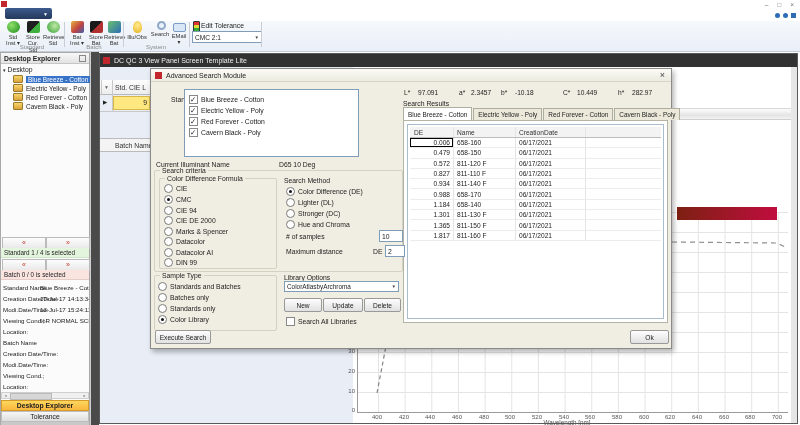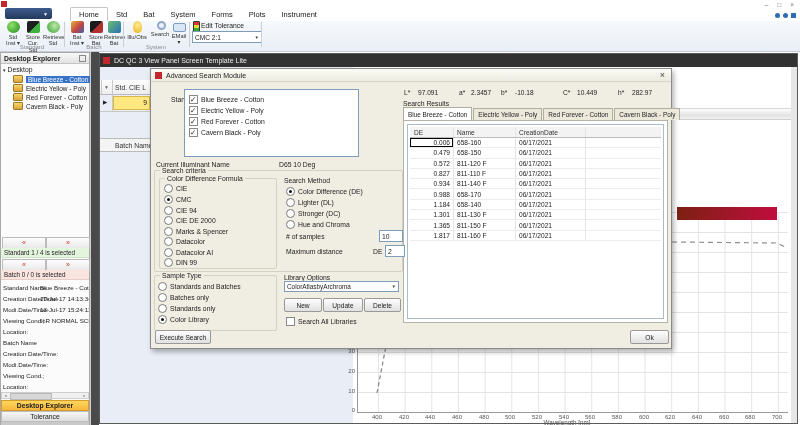--- a/index.html
+++ b/index.html
@@ -51,29 +51,20 @@
   <div class="abs" style="left:1px;top:1px;width:6px;height:6px;background:#c1272d"></div>
   <div class="abs" style="right:6px;top:0;height:9px;display:flex;gap:9px;font-size:6.5px;color:#777;align-items:center">
     <span>–</span>
     <span>□</span>
     <span>×</span>
   </div>
 
   <div class="abs" style="left:5px;top:8px;width:43px;height:11px;background:linear-gradient(#3d5b8d,#24395c);border-radius:2px;display:flex;align-items:center;justify-content:flex-end;padding-right:4px">
     <span style="color:#fff;font-size:5px">▼</span>
   </div>
-  <div class="abs" style="left:70px;top:7px;display:flex;align-items:flex-end">
-    <div class="tab active">Home</div>
-    <div class="tab">Std</div>
-    <div class="tab">Bat</div>
-    <div class="tab">System</div>
-    <div class="tab">Forms</div>
-    <div class="tab">Plots</div>
-    <div class="tab">Instrument</div>
-  </div>
   <div class="abs" style="right:4px;top:13px;display:flex;gap:3px">
     <div style="width:5px;height:5px;border-radius:50%;background:#2e6db4"></div>
     <div style="width:5px;height:5px;border-radius:50%;background:#2e6db4"></div>
     <div style="width:5px;height:5px;background:#2e6db4"></div>
   </div>
 
   <div class="abs" style="left:0;top:21px;width:800px;height:30px;background:linear-gradient(#f6f9fc,#e9eff7);border-bottom:1px solid #c6cdd6"></div>
 
   <div class="rbtn" style="left:3px">
     <div class="ric" style="border-radius:50%;background:radial-gradient(circle at 35% 35%,#8fe06a,#1c8a1c)"></div>

